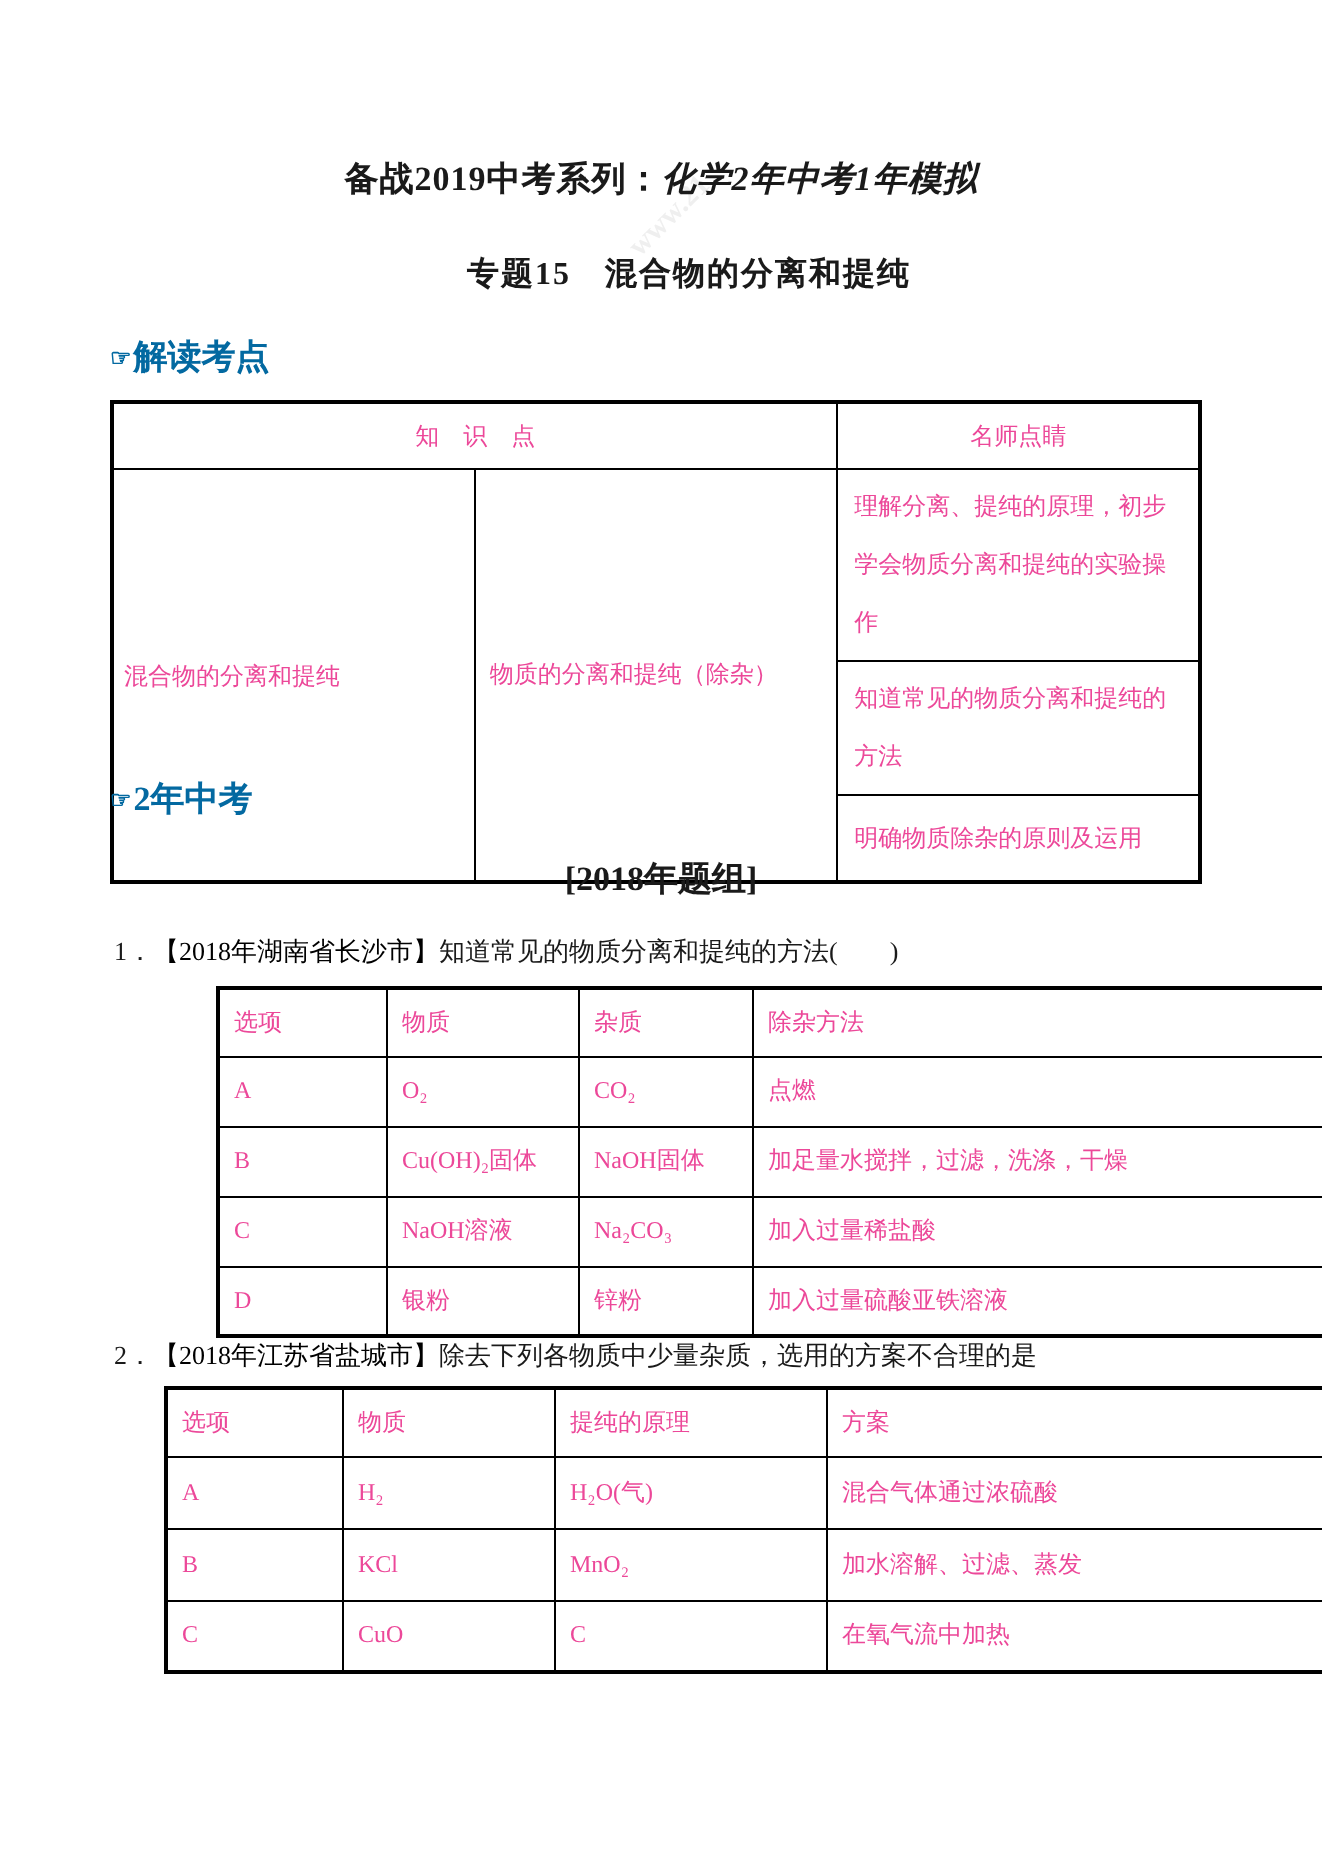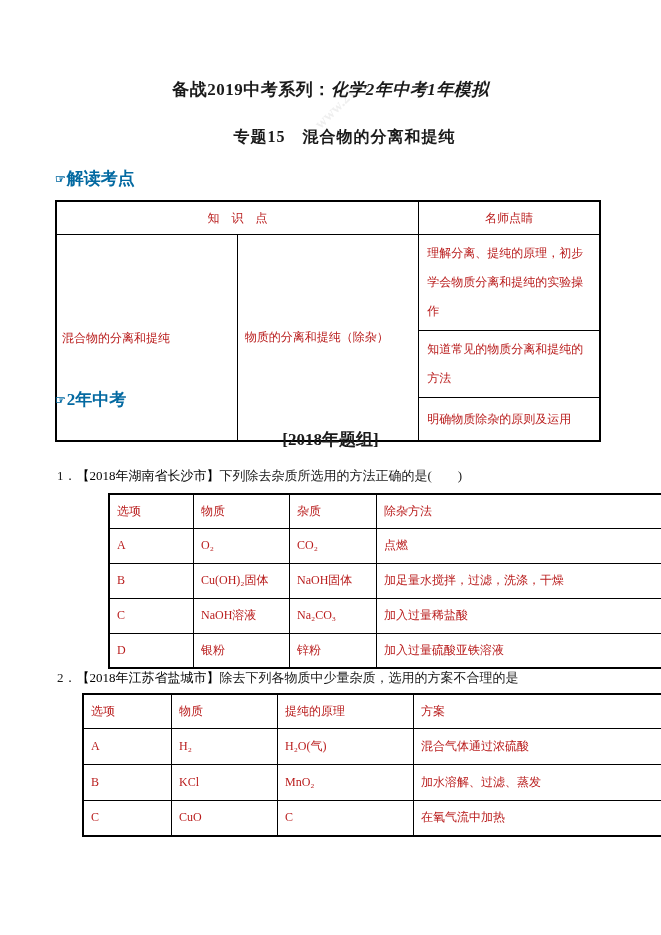--- a/index.html
+++ b/index.html
@@ -81,21 +81,21 @@
     white-space: nowrap;
   }
   .q1-line { top: 467px; }
   .q2-line { top: 669px; }
   .question-line .src { color: #000000; }
   table {
     border-collapse: collapse;
     table-layout: fixed;
     position: absolute;
     font-size: 12px;
-    color: #b91c1c;
+    color: #ec4899;
   }
   table, td, th {
     border: 1px solid #000000;
   }
   table { border-width: 2px; }
   td, th {
     padding: 2px 7px;
     vertical-align: middle;
     font-weight: normal;
     text-align: left;
@@ -189,21 +189,21 @@
   </tbody>
     </table>
 
   <div class="section-heading sh2">
     <span class="ptr">☞</span><span>2年中考</span>
   </div>
 
   <div class="group-title">[2018年题组]</div>
 
   <div class="question-line q1-line">
-    <span>1．</span><span class="src">【2018年湖南省长沙市】</span><span>下列除去杂质所选用的方法正确的是(　　)</span>
+    <span>1．</span><span class="src">【2018年湖南省长沙市】</span><span>知道常见的物质分离和提纯的方法(　　)</span>
   </div>
 
   <table class="q1-table">
     <tbody>
         <tr class="hdr">
       <th class="c0">选项</th>
       <th class="c1">物质</th>
       <th class="c2">杂质</th>
       <th class="c3">除杂方法</th>
     </tr>

